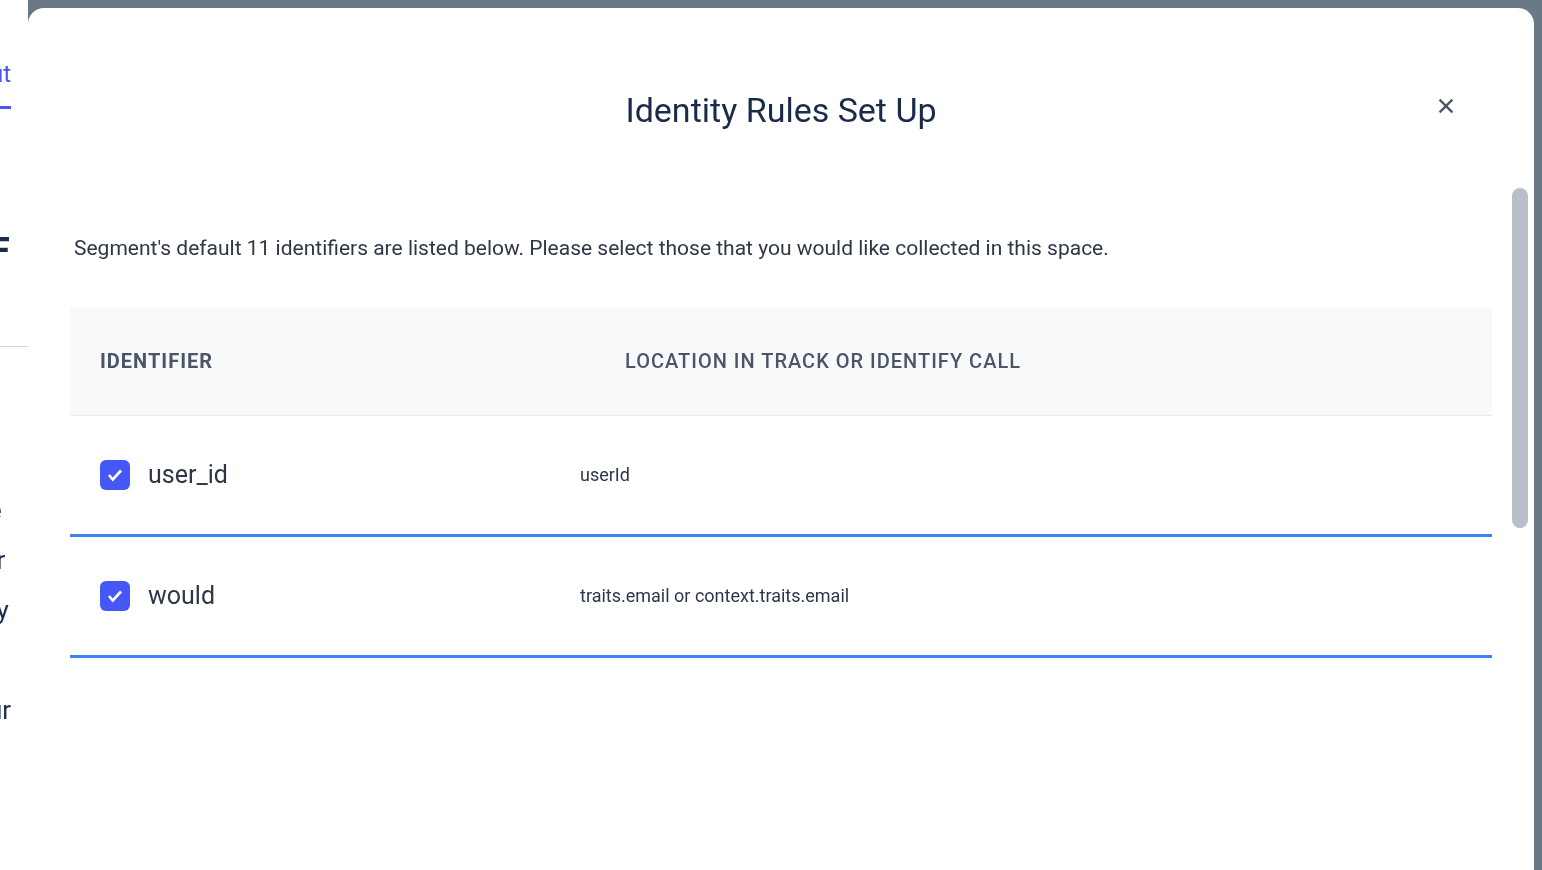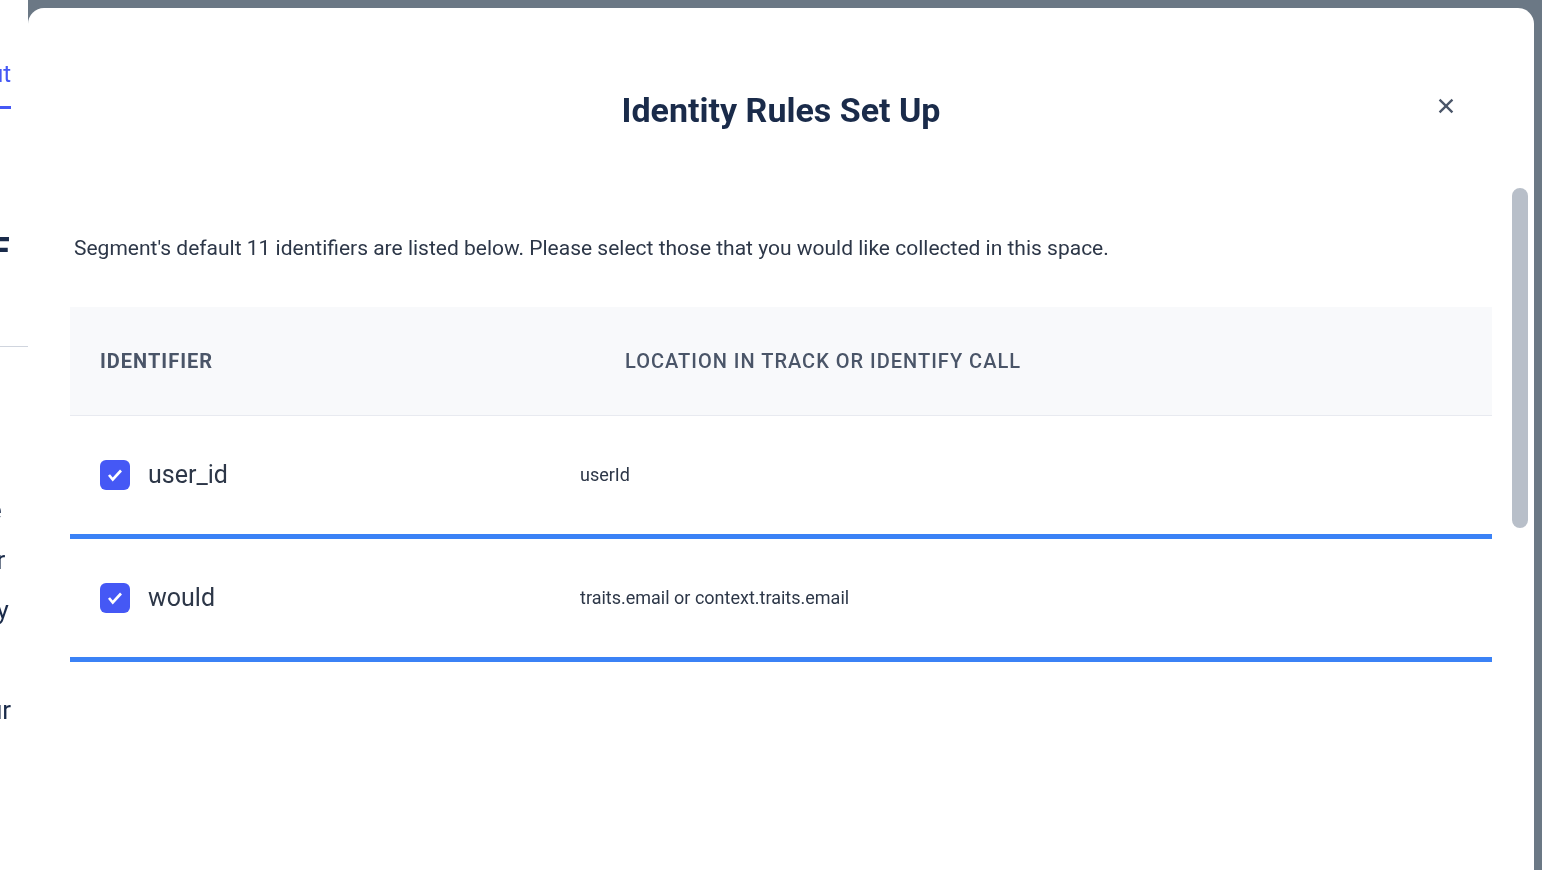--- a/index.html
+++ b/index.html
@@ -77,21 +77,21 @@
     
     .modal-inner {
       position: relative;
       width: 100%;
       height: 100%;
     }
     
     .modal-title {
       text-align: center;
       font-size: 34px;
-      font-weight: 700;
+      font-weight: 400;
       color: #1a2b4a;
       padding-top: 82px;
     }
     
     .close-btn {
       position: absolute;
       top: 82px;
       right: 72px;
       width: 32px;
       height: 32px;
@@ -146,21 +146,21 @@
       letter-spacing: 1px;
       color: #4a5568;
       font-weight: 500;
       margin-left: 45px;
     }
     
     .table-row {
       display: flex;
       align-items: center;
       padding: 44px 30px;
-      border-bottom: 5px solid #3b82f6;
+      border-bottom: 3px solid #3b82f6;
     }
     
     .identifier-cell {
       flex: 0 0 480px;
       display: flex;
       align-items: center;
       gap: 18px;
     }
     
     .checkbox {

